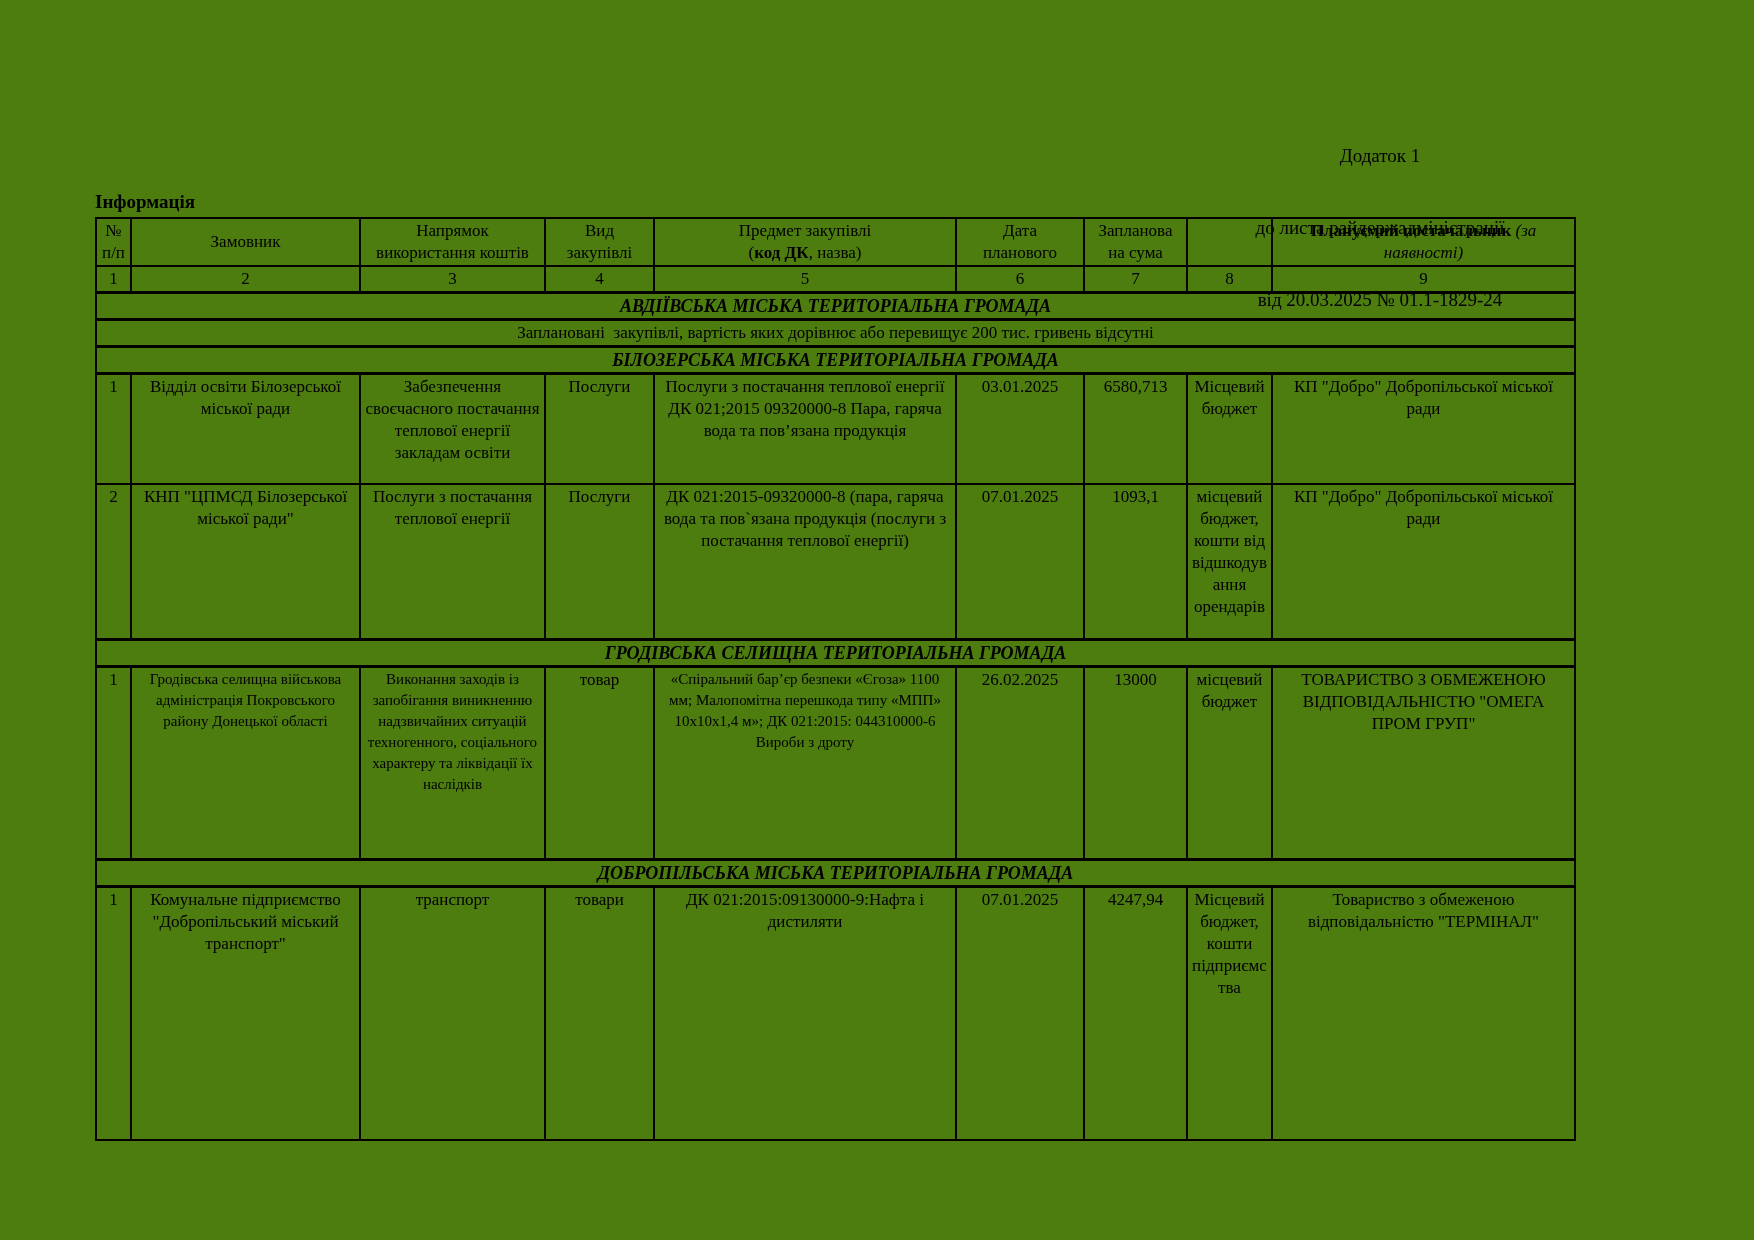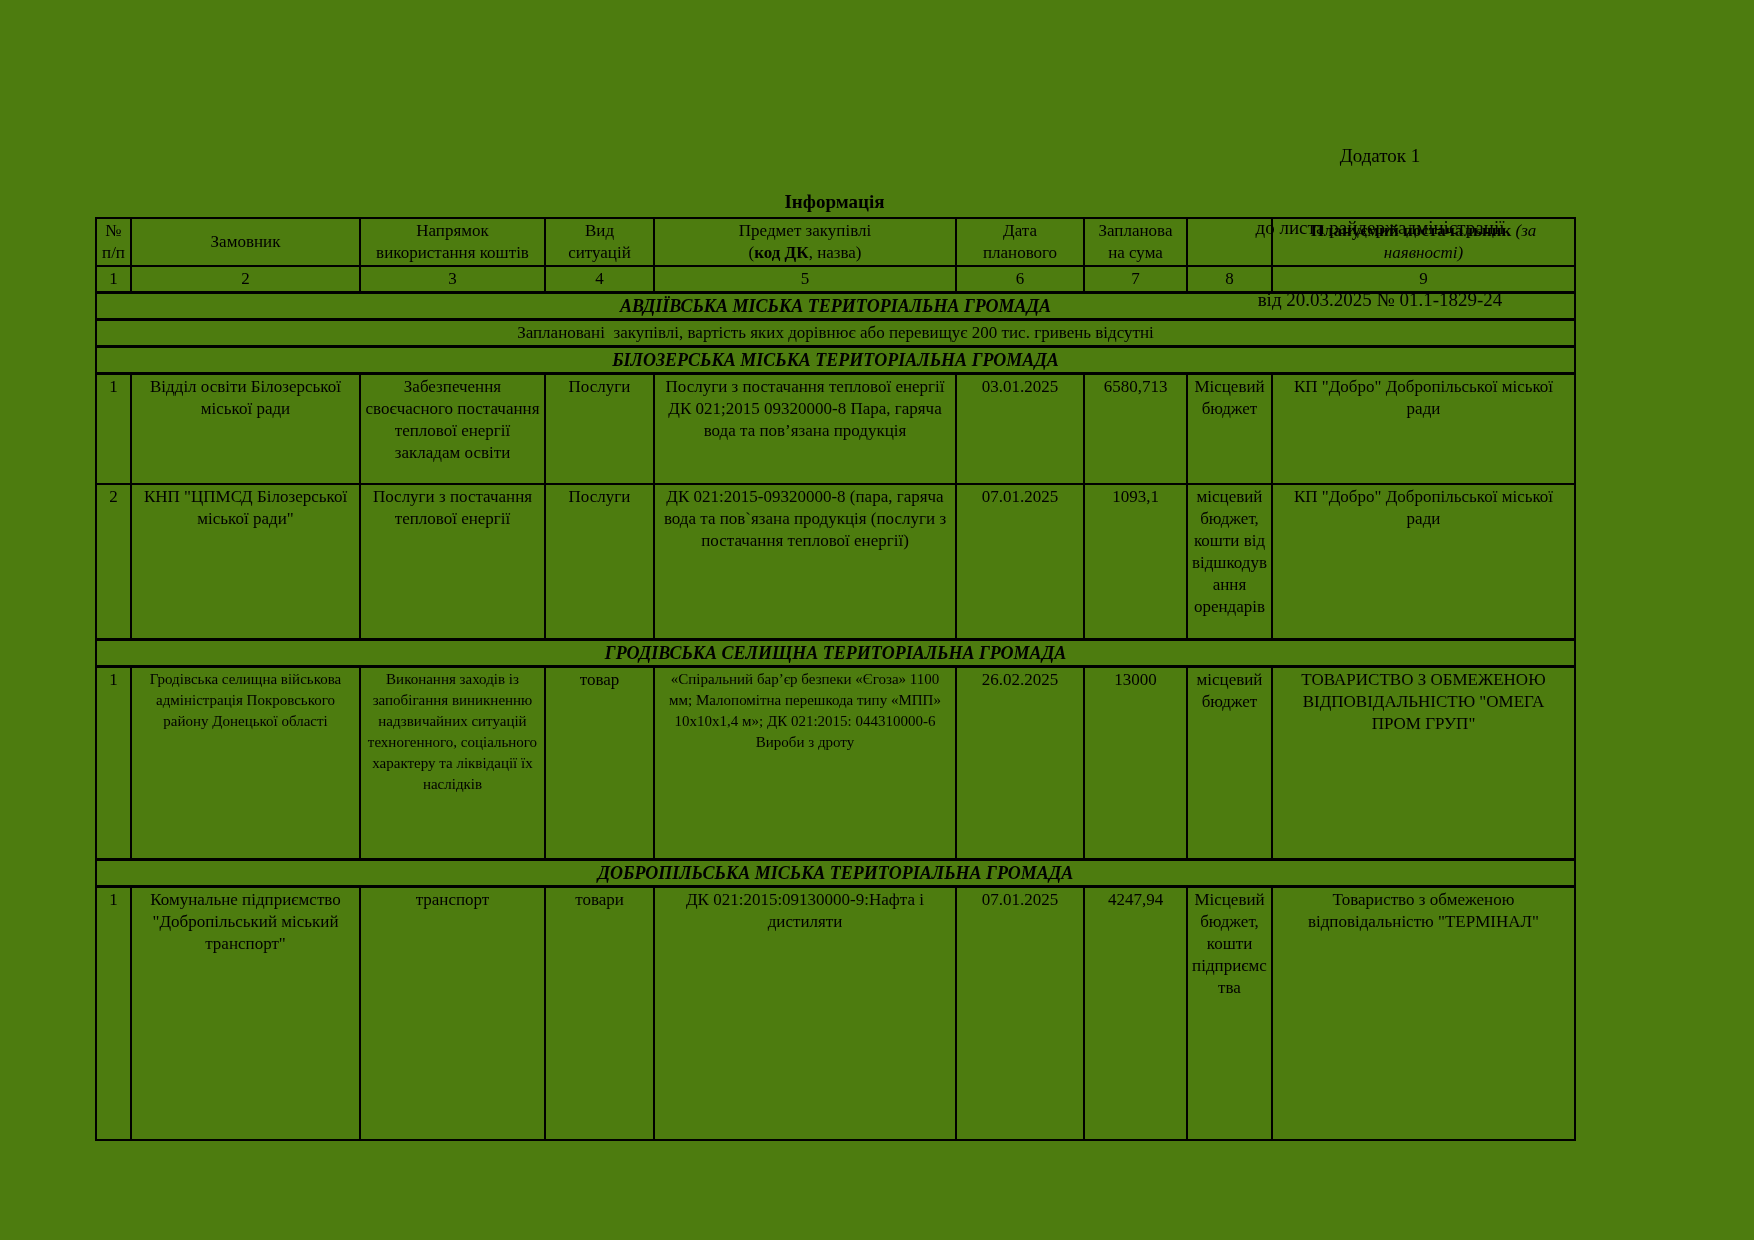--- a/index.html
+++ b/index.html
@@ -24,21 +24,21 @@
     text-align: center;
     font-size: 19px;
     line-height: 24px;
     white-space: pre-wrap;
   }
   .doc-title {
     position: absolute;
     top: 191px;
     left: 95px;
     width: 1479px;
-    text-align: center;
+    text-align: left;
     font-weight: bold;
     font-size: 19px;
     line-height: 22px;
   }
   table.main {
     position: absolute;
     top: 217px;
     left: 95px;
     width: 1479px;
     border-collapse: collapse;
@@ -108,21 +108,21 @@
         <div>№</div>
         <div>п/п</div>
       </td>
       <td>Замовник</td>
       <td>
         <div>Напрямок</div>
         <div>використання коштів</div>
       </td>
       <td>
         <div>Вид</div>
-        <div>ситуацій</div>
+        <div>закупівлі</div>
       </td>
       <td>
         <div>Предмет закупівлі</div>
         <div><span>(</span><span class="bold">код ДК</span><span>, назва)</span></div>
       </td>
       <td>
         <div>Дата</div>
         <div>планового</div>
       </td>
       <td>

